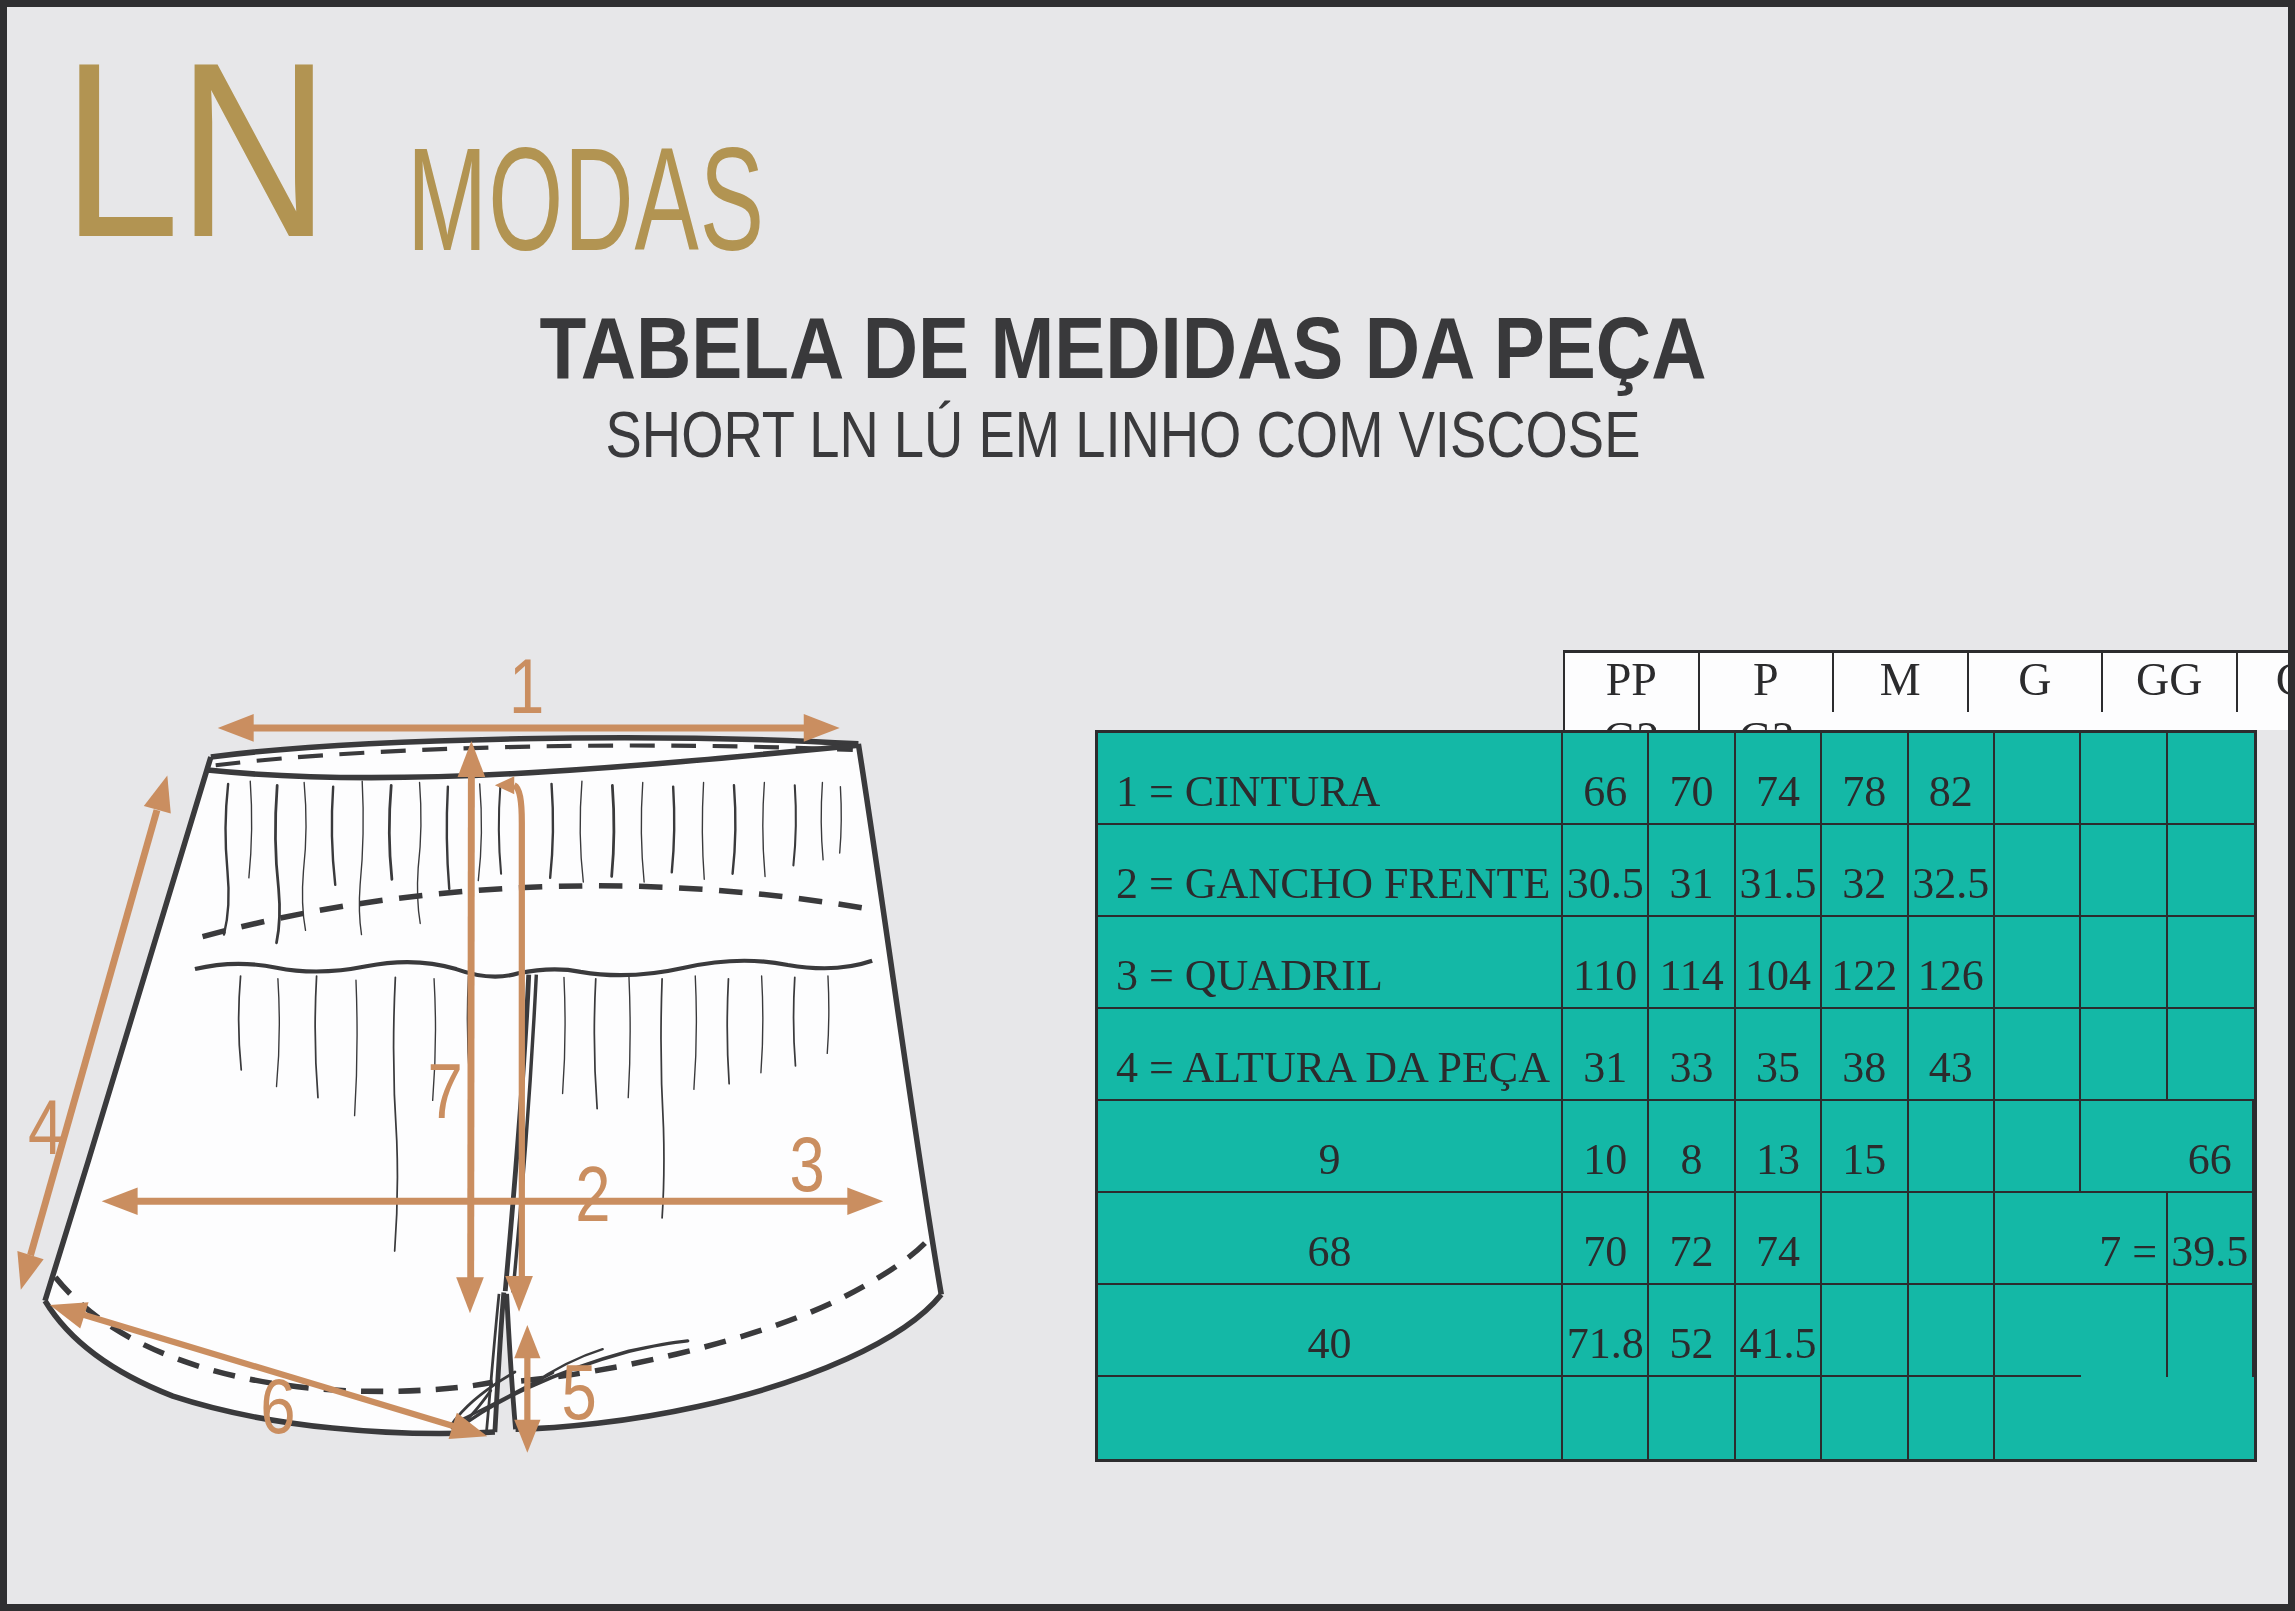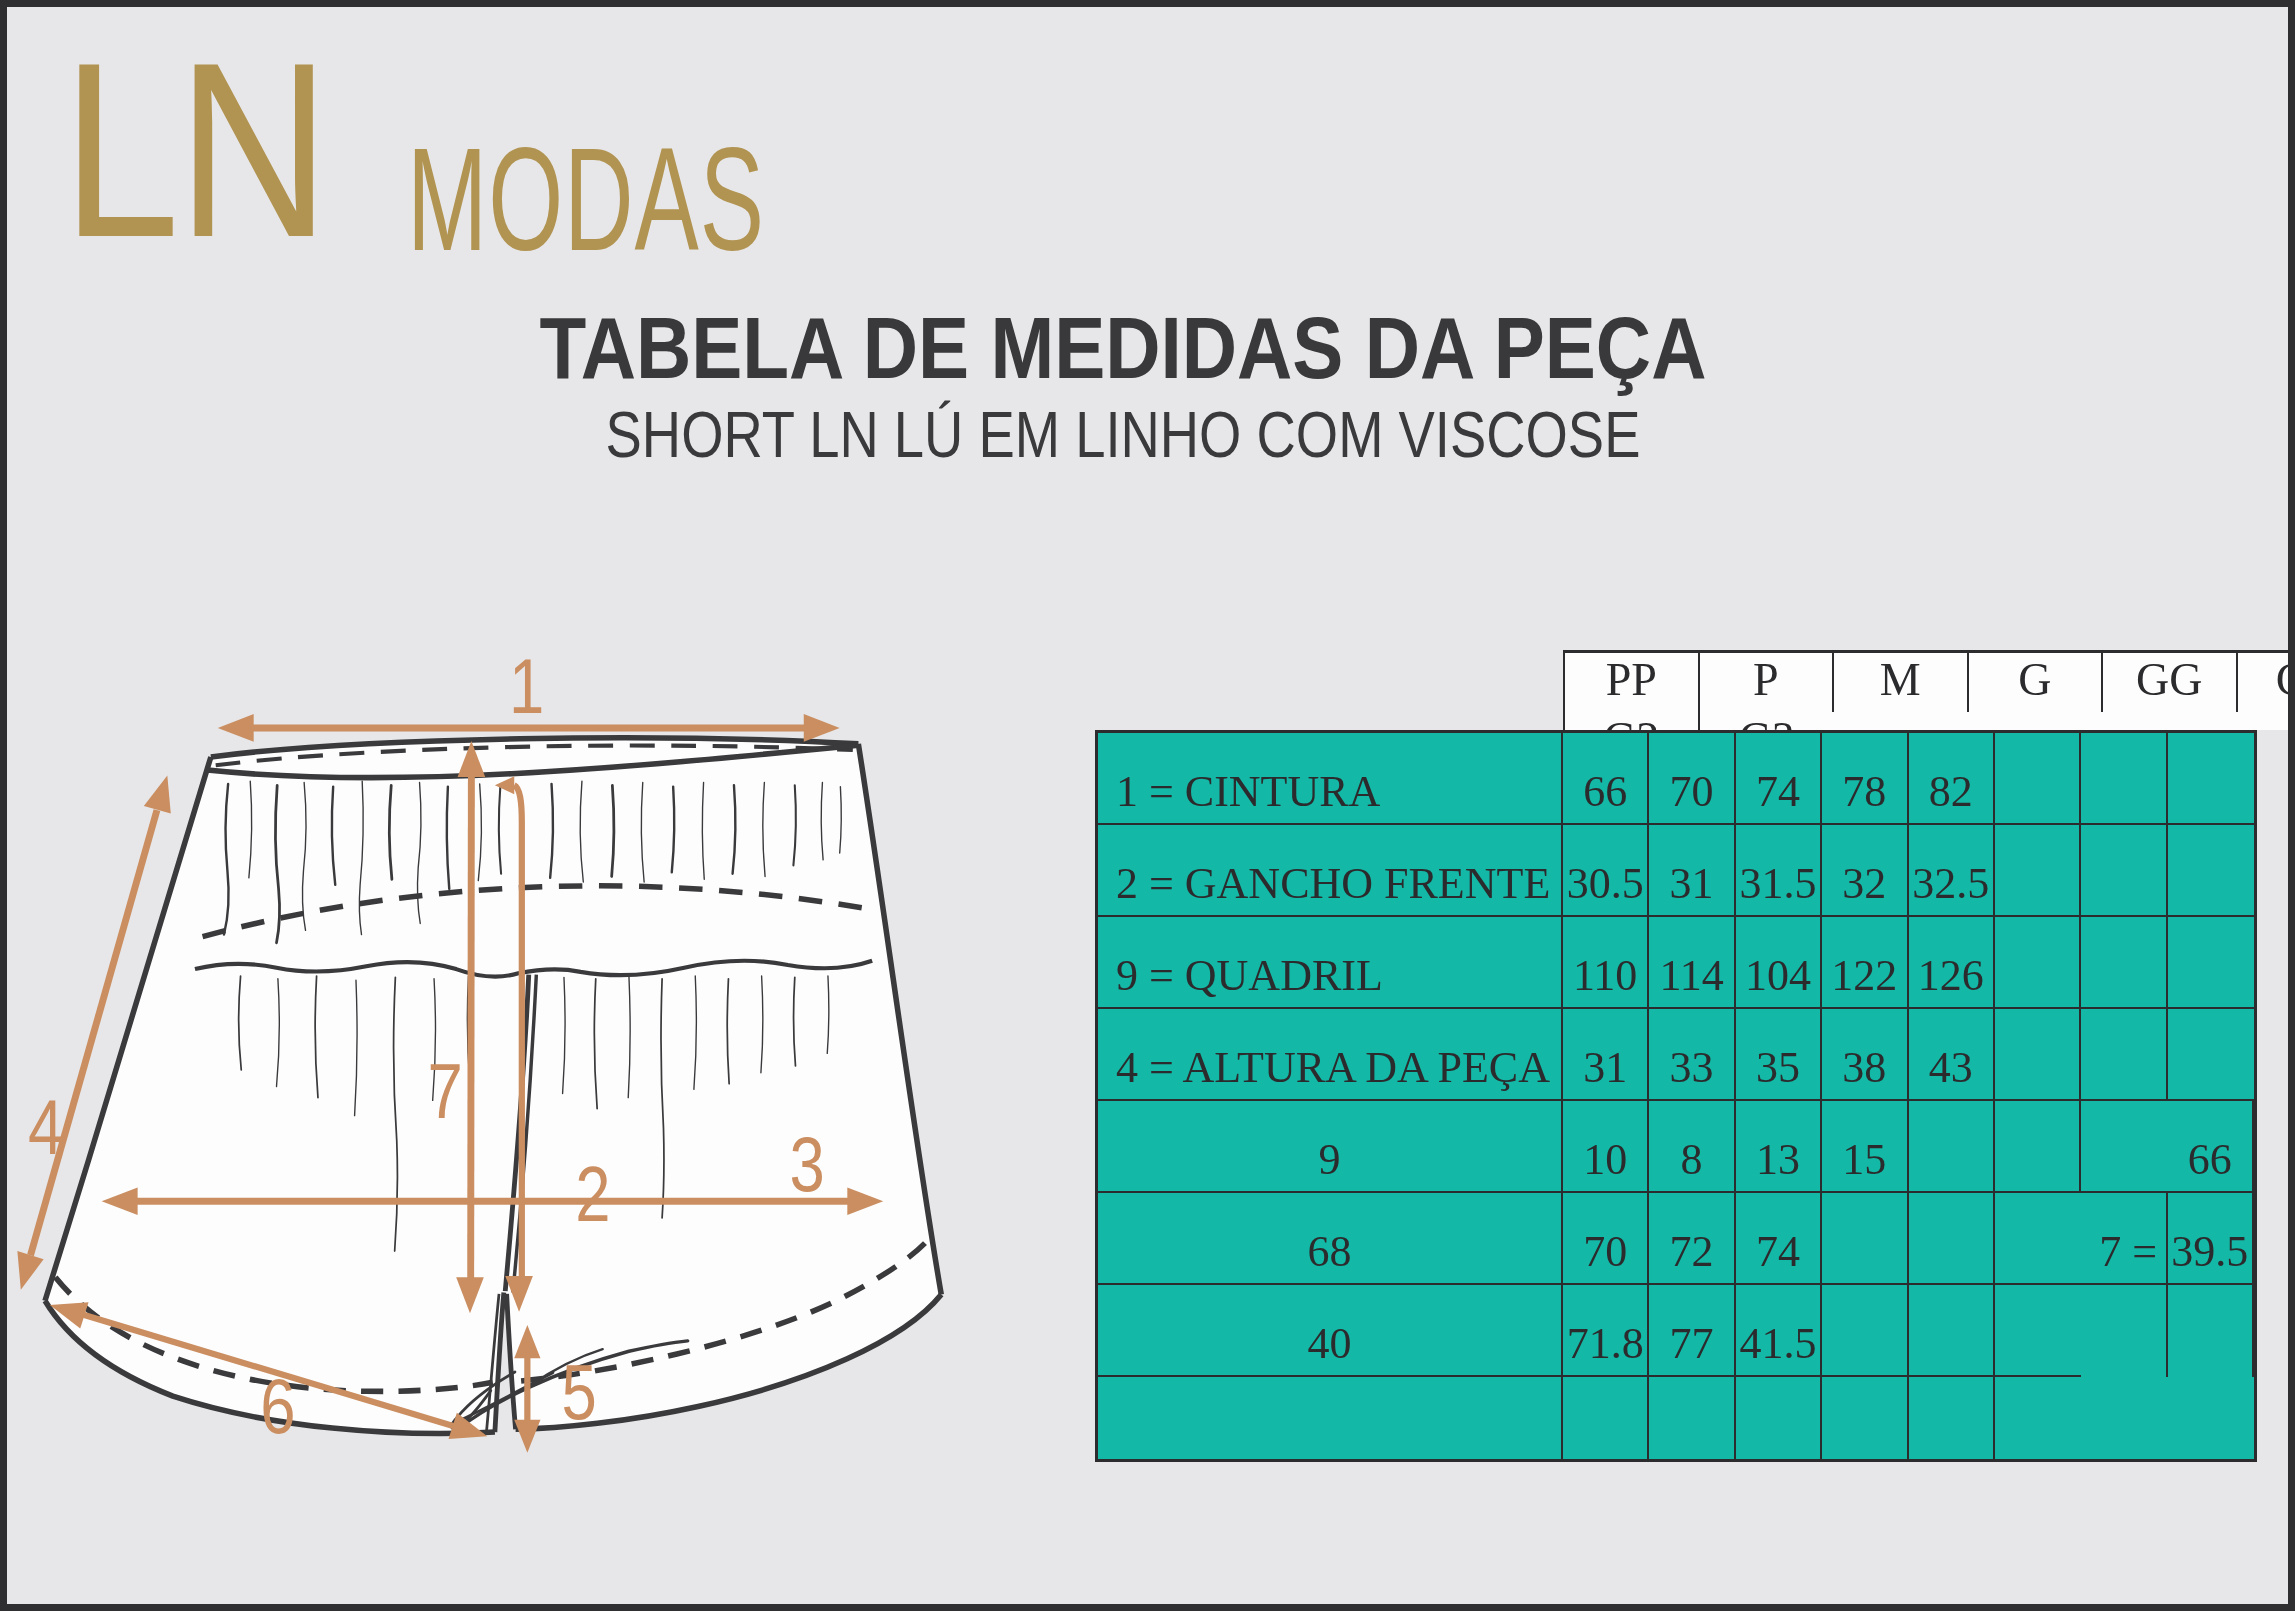--- a/index.html
+++ b/index.html
@@ -258,21 +258,21 @@
       <div class="cell lbl">2 = GANCHO FRENTE</div>
       <div class="cell">30.5</div>
       <div class="cell">31</div>
       <div class="cell">31.5</div>
       <div class="cell">32</div>
       <div class="cell">32.5</div>
       <div class="cell"></div>
       <div class="cell"></div>
       <div class="cell lastcol"></div>
 
-      <div class="cell lbl">9 = QUADRIL</div>
+      <div class="cell lbl">3 = QUADRIL</div>
       <div class="cell">110</div>
       <div class="cell">114</div>
       <div class="cell">104</div>
       <div class="cell">122</div>
       <div class="cell">126</div>
       <div class="cell"></div>
       <div class="cell"></div>
       <div class="cell lastcol"></div>
 
       <div class="cell lbl">4 = ALTURA DA PEÇA</div>
@@ -300,21 +300,21 @@
       <div class="cell">72</div>
       <div class="cell">74</div>
       <div class="cell"></div>
       <div class="cell"></div>
       <div class="cell lastcol"></div>
 
       <div class="cell lbl">7 = GANCHO TRASEIRO</div>
       <div class="cell">39.5</div>
       <div class="cell">40</div>
       <div class="cell">71.8</div>
-      <div class="cell">77</div>
+      <div class="cell">52</div>
       <div class="cell">41.5</div>
       <div class="cell"></div>
       <div class="cell"></div>
       <div class="cell lastcol"></div>
 
       <div class="cell lbl lastrow"></div>
       <div class="cell lastrow"></div>
       <div class="cell lastrow"></div>
       <div class="cell lastrow"></div>
       <div class="cell lastrow"></div>

